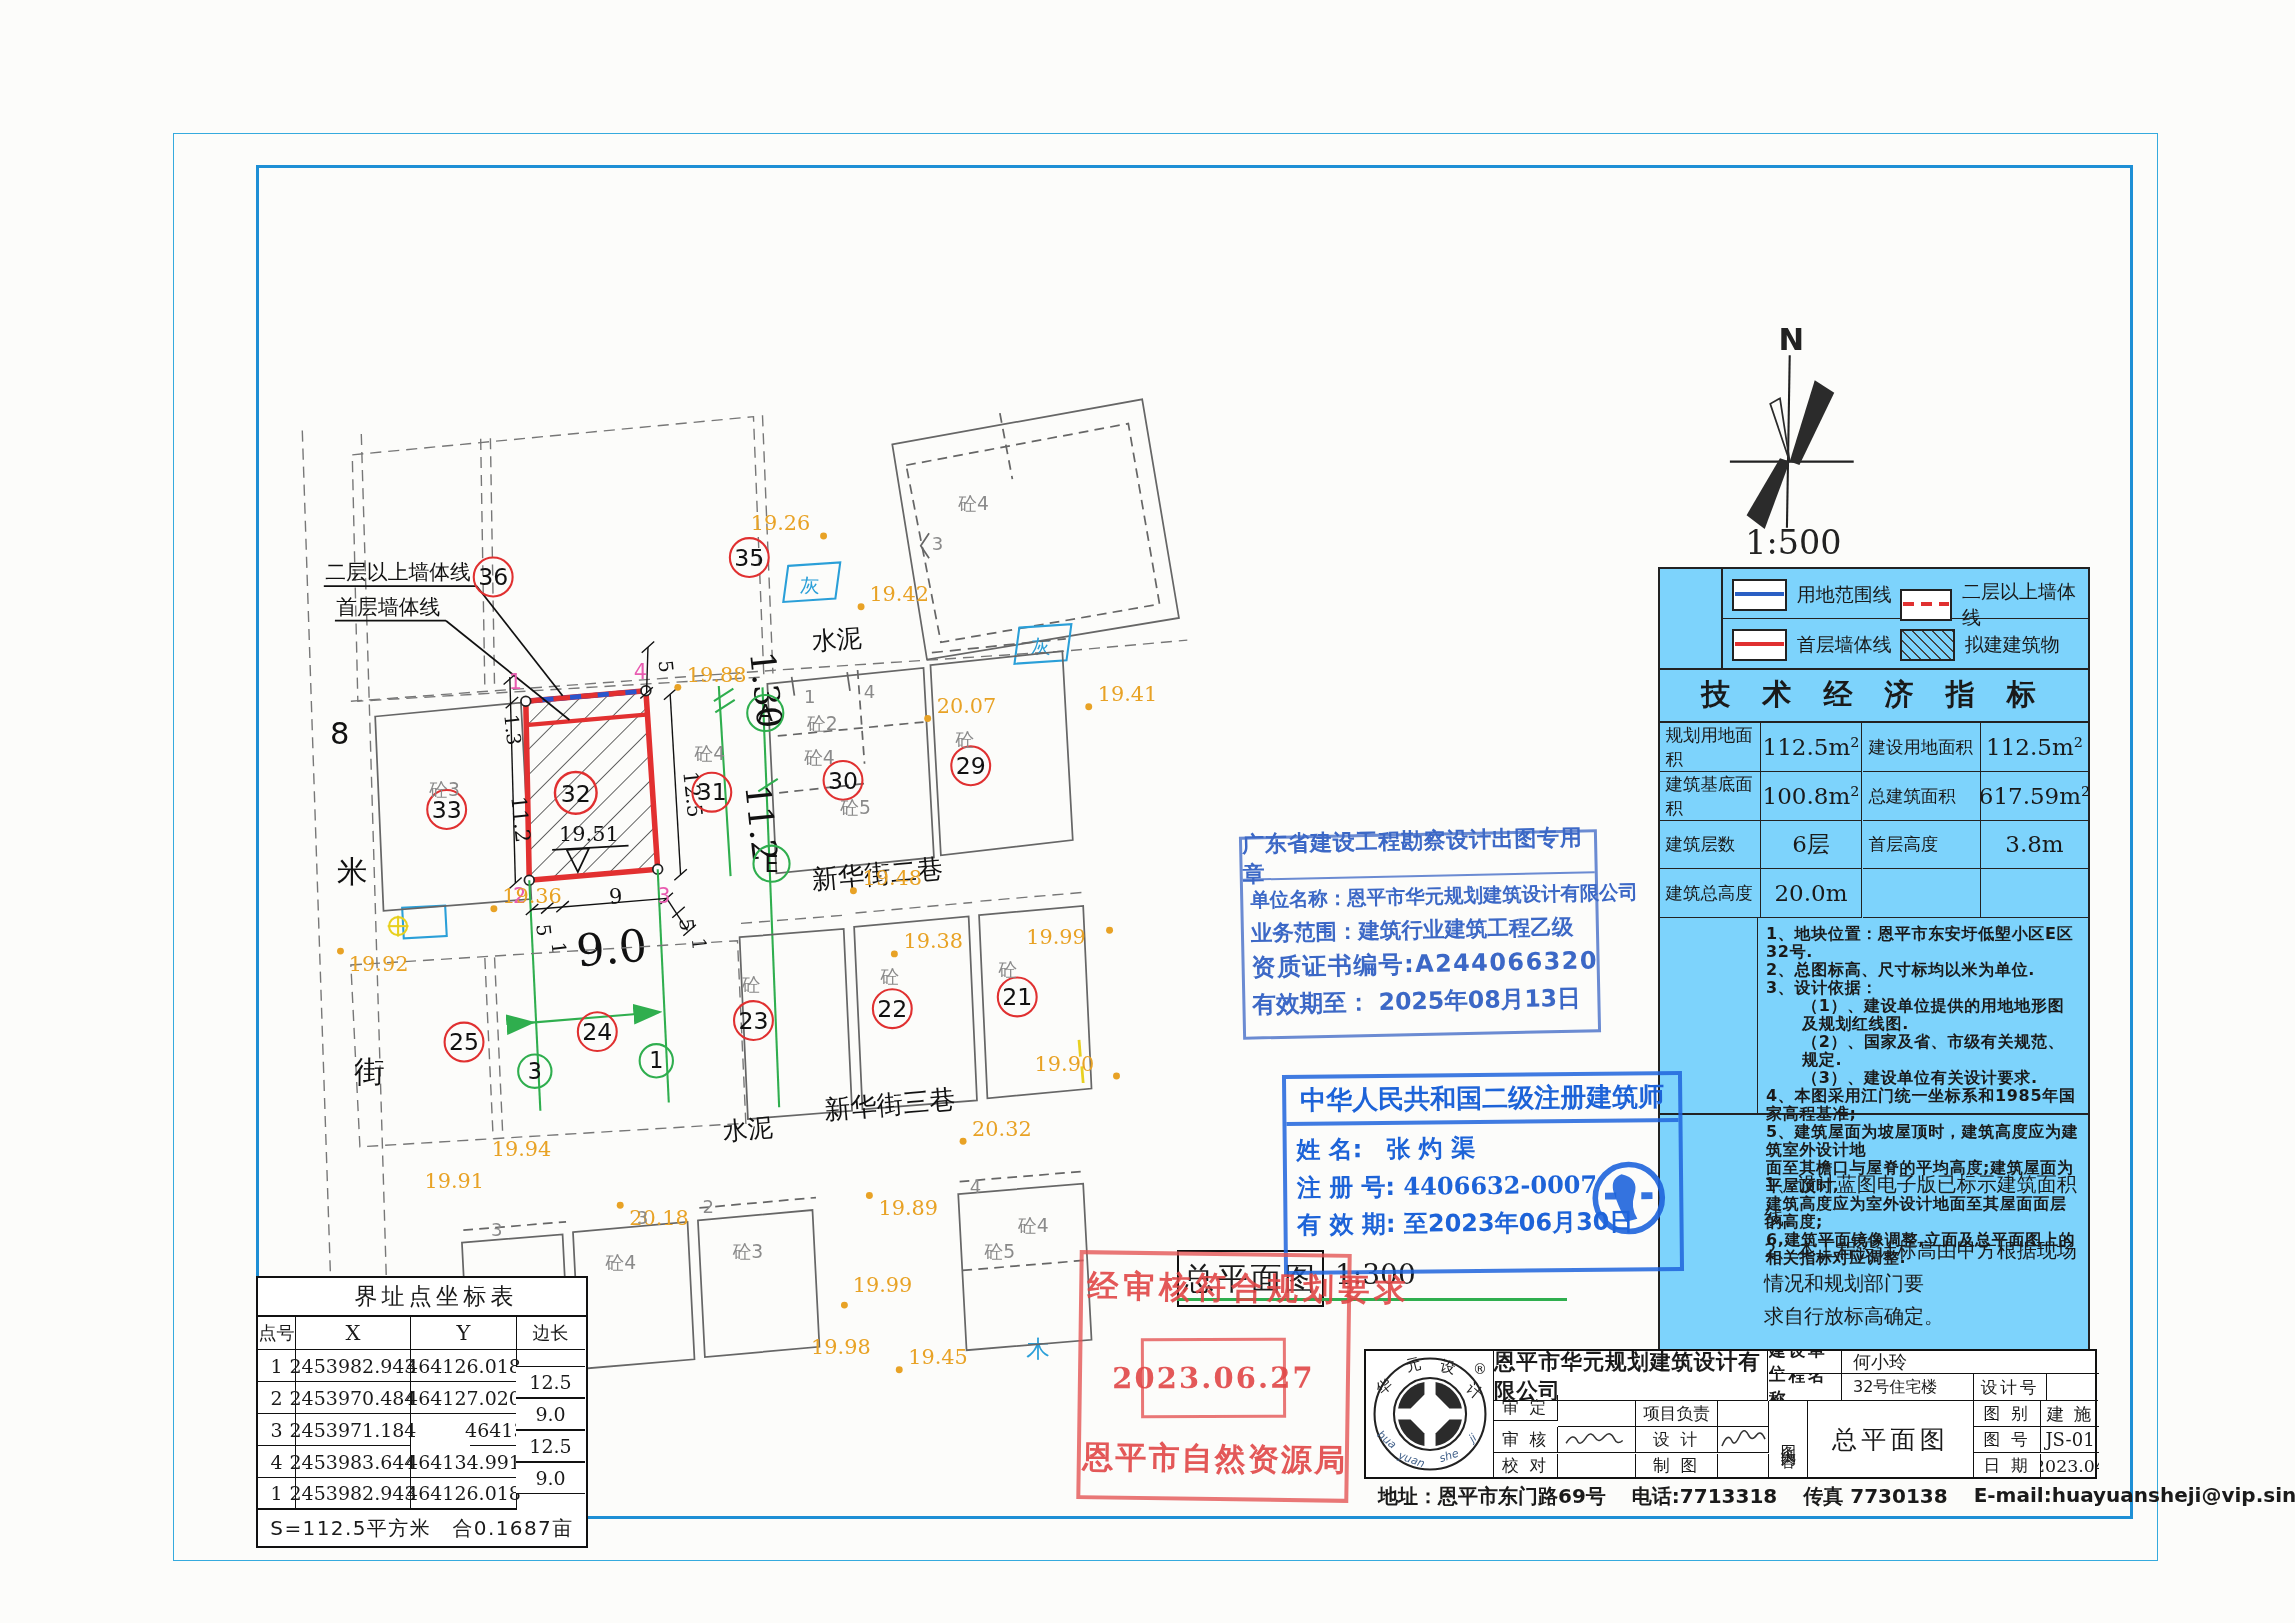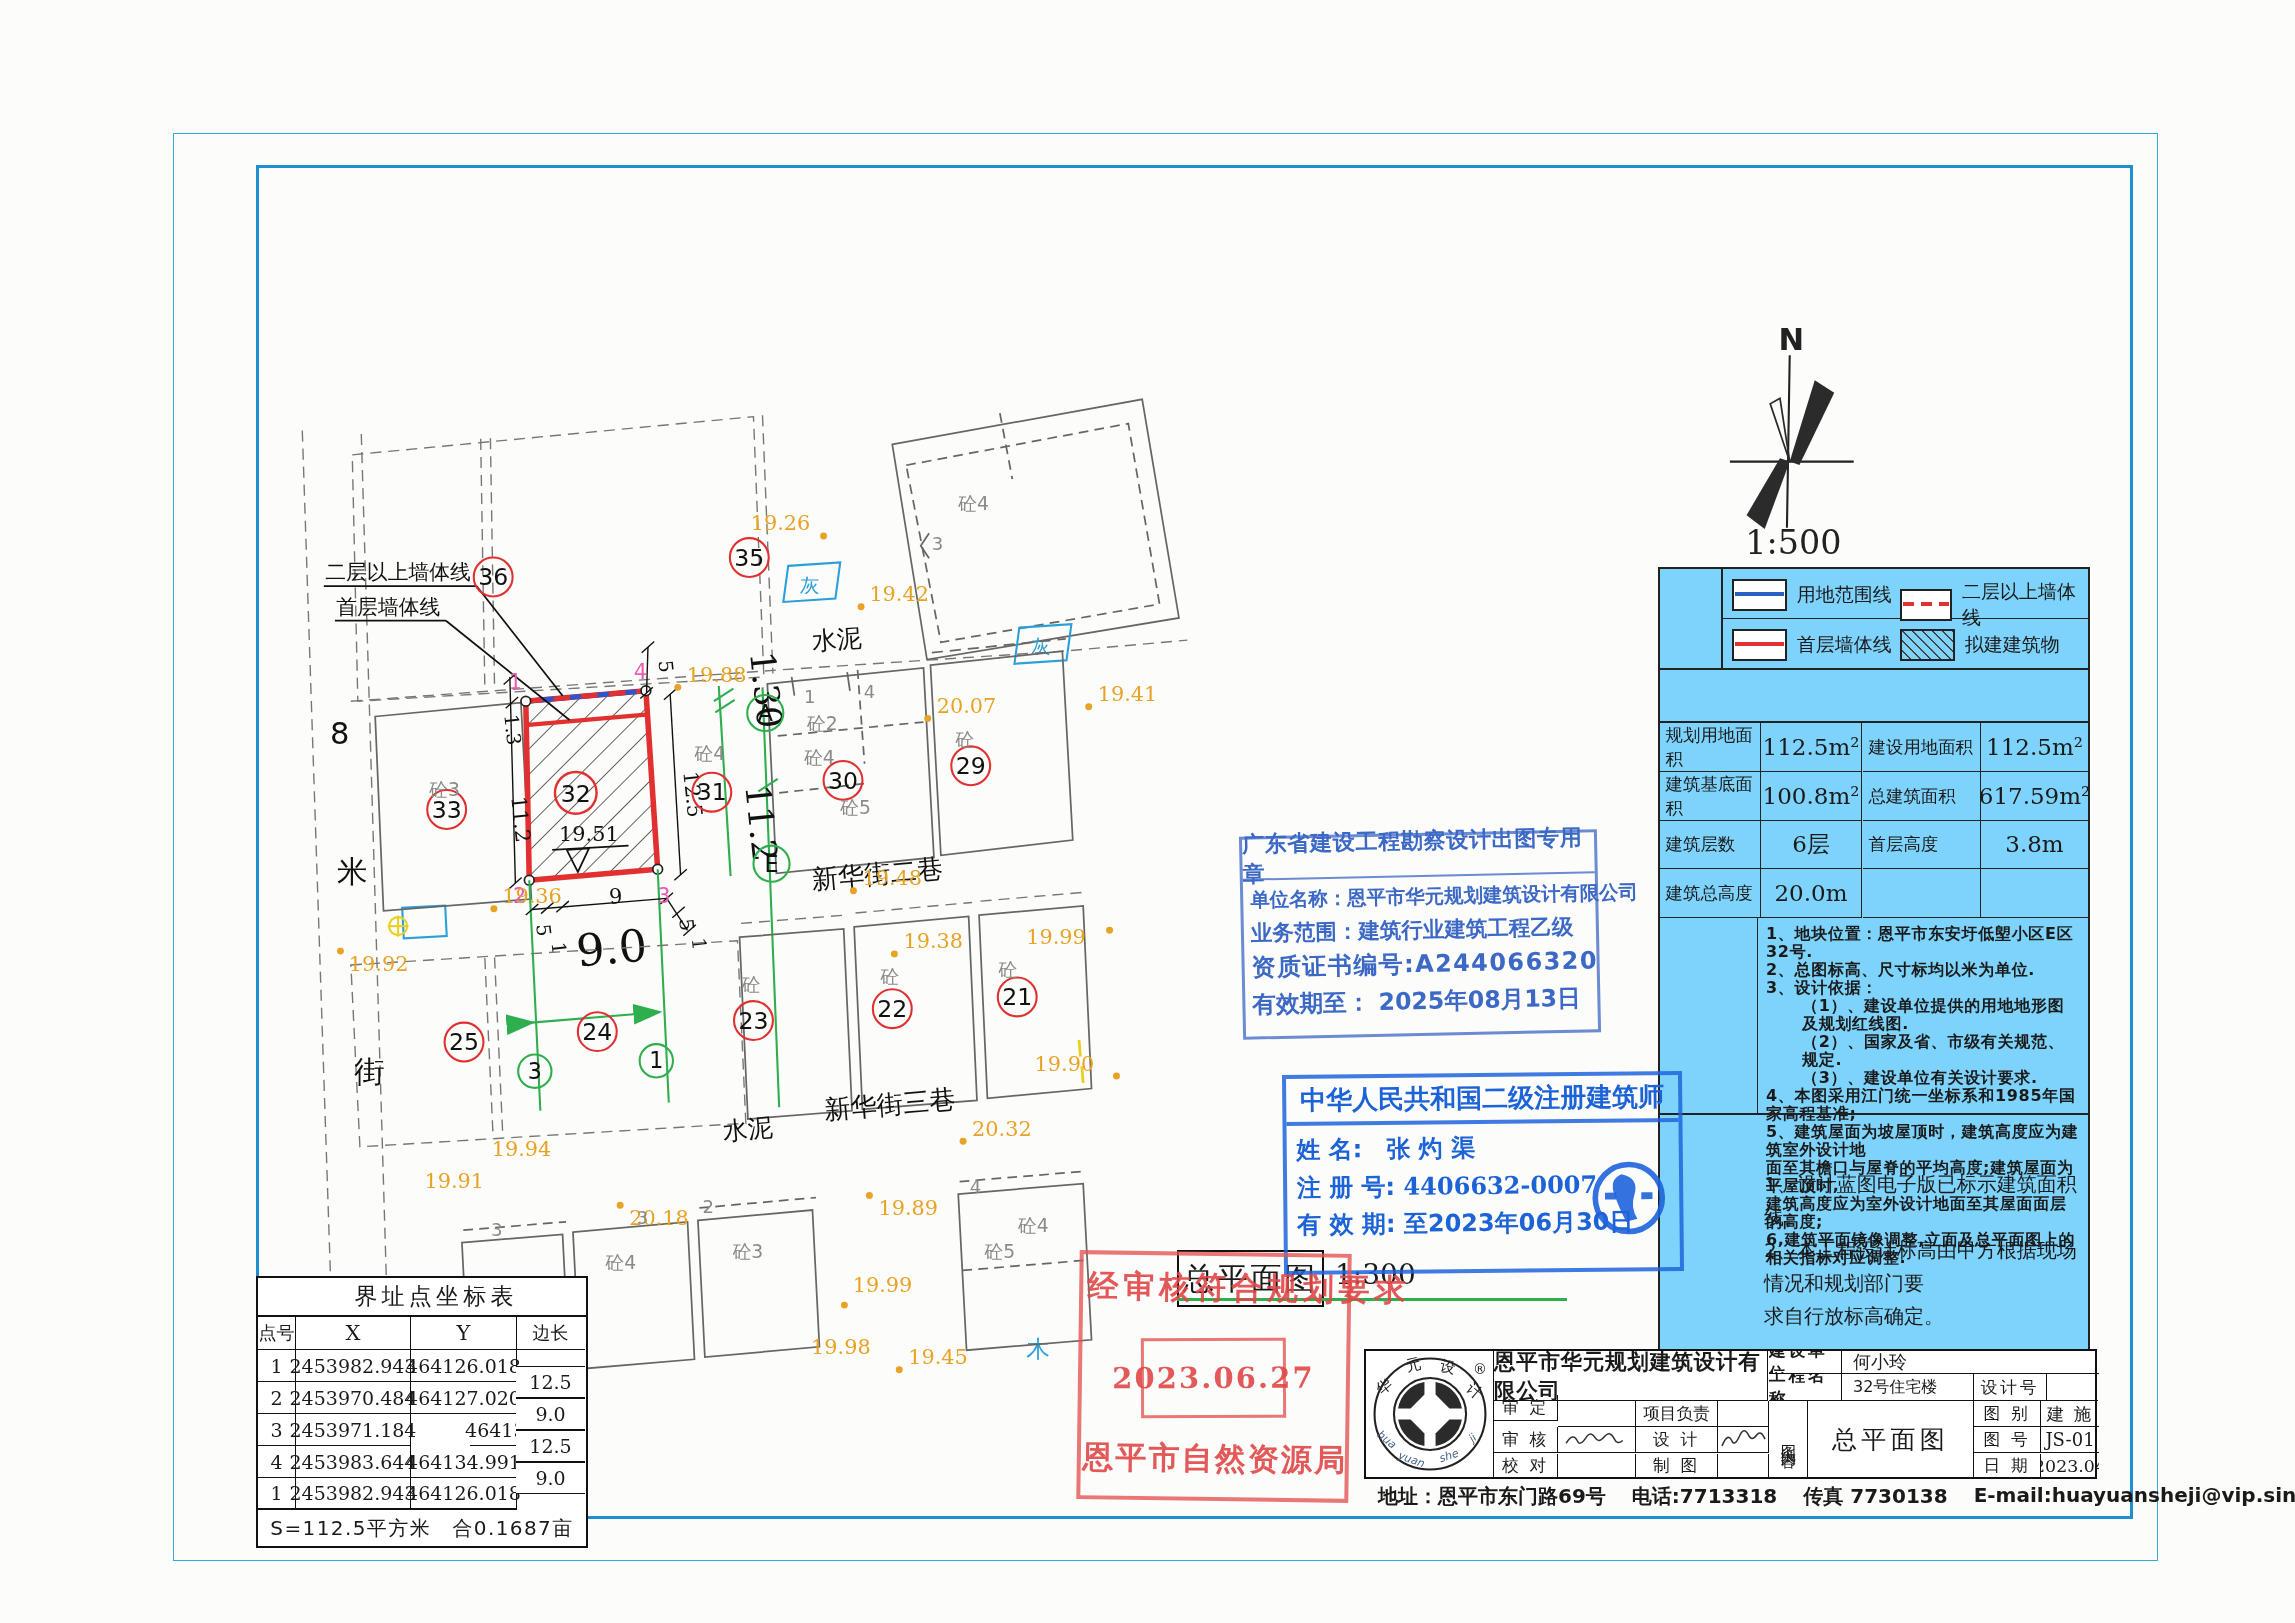--- a/index.html
+++ b/index.html
@@ -381,20 +381,21 @@
       <span class="sym">
           <span class="bar bar-red"></span>
         </span>
       <span class="leg-label">首层墙体线</span>
     </div>
     <div class="legend-item" style="left:240px;top:60px;">
       <span class="sym sym-hatch"></span>
       <span class="leg-label">拟建建筑物</span>
     </div>
 
+    <div class="rp-title">技 术 经 济 指 标</div>
     <div class="rp-line" style="left:0;top:152px;width:428px;height:2.1px;"></div>
 
     <div class="ind-cell ind-k" style="left:0;top:154px;width:101px;height:49px;">规划用地面积</div>
     <div class="ind-cell ind-v" style="left:101px;top:154px;width:101px;height:49px;">112.5m²</div>
     <div class="ind-cell ind-k" style="left:203px;top:154px;width:118px;height:49px;">建设用地面积</div>
     <div class="ind-cell ind-v" style="left:321px;top:154px;width:107px;height:49px;border-right:none;">112.5m²</div>
 
     <div class="ind-cell ind-k" style="left:0;top:203px;width:101px;height:49px;">建筑基底面积</div>
     <div class="ind-cell ind-v" style="left:101px;top:203px;width:101px;height:49px;">100.8m²</div>
     <div class="ind-cell ind-k" style="left:203px;top:203px;width:118px;height:49px;">总建筑面积</div>

